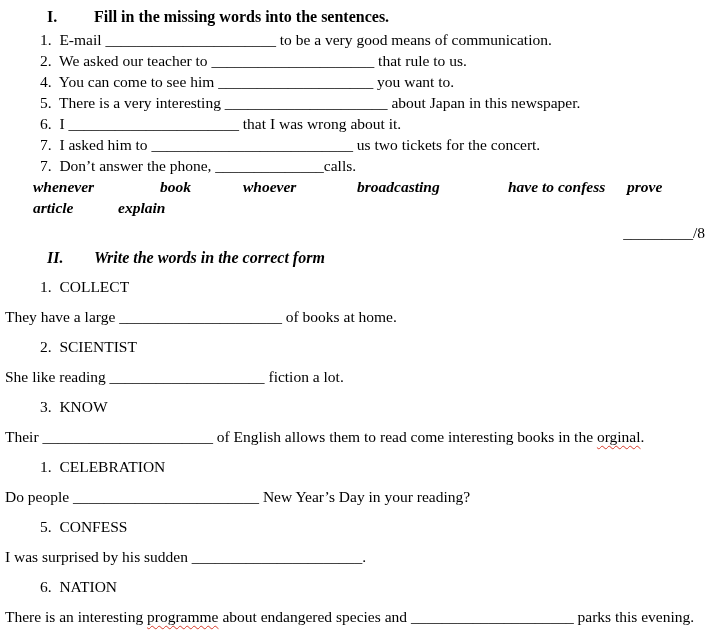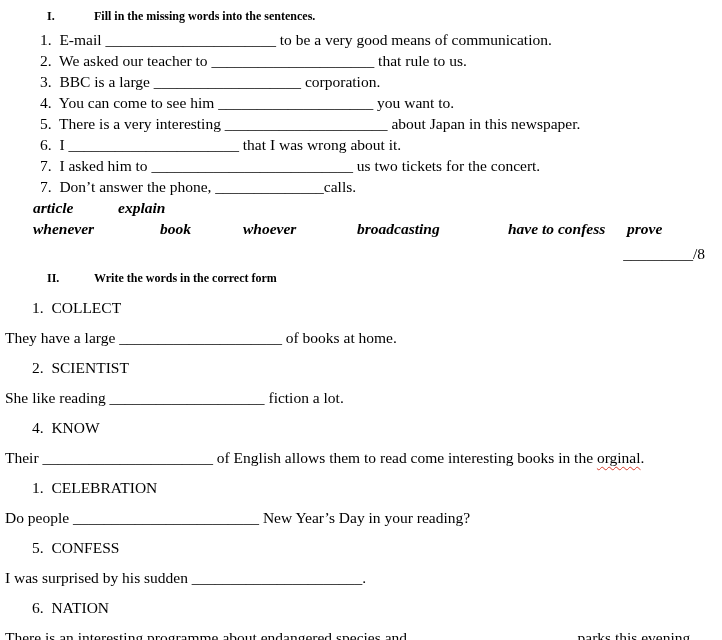--- a/index.html
+++ b/index.html
@@ -10,21 +10,21 @@
   }
   body {
     font-family: "Liberation Serif", serif;
     color: #000000;
     font-size: 15.5px;
   }
   .doc { padding-top: 6px; }
 
   .heading {
     font-weight: bold;
-    font-size: 12px;
+    font-size: 16px;
     padding-left: 47px;
     line-height: 21px;
     margin-bottom: 2px;
     white-space: pre;
   }
   .heading .num { display: inline-block; width: 47px; }
 
   .p1-item {
     padding-left: 40px;
     line-height: 21px;
@@ -47,26 +47,26 @@
   .wb-c5 { width: 85px; }
 
   .score-line {
     text-align: right;
     padding-right: 1px;
     line-height: 21px;
     margin: 4px 16px 2px 0;
     white-space: pre;
   }
 
-  .heading2 { margin: 4px 0 9px 0; }
+  .heading2 { margin: 4px 0 9px 0; font-style: italic; }
 
   .p2-prompt {
     padding-left: 28px;
     line-height: 20px;
-    margin: 0 0 10px 4px;
+    margin: 0 0 10px 12px;
     white-space: pre;
   }
   .p2-sentence {
     padding-left: 5px;
     line-height: 20px;
     margin: 0 0 10px 0;
     white-space: pre;
   }
 
   .misspelled {
@@ -80,42 +80,41 @@
 </style>
 </head>
 <body>
 
 <div class="doc">
 
   <div class="heading"><span class="num">I.</span><span>Fill in the missing words into the sentences.</span></div>
 
   <p class="p1-item">1.  E-mail ______________________ to be a very good means of communication.</p>
   <p class="p1-item">2.  We asked our teacher to _____________________ that rule to us.</p>
-  <p class="p1-item">3.  BBC is a large ___________________ corporation.</p>
   <p class="p1-item">4.  You can come to see him ____________________ you want to.</p>
   <p class="p1-item">5.  There is a very interesting _____________________ about Japan in this newspaper.</p>
   <p class="p1-item">6.  I ______________________ that I was wrong about it.</p>
   <p class="p1-item">7.  I asked him to __________________________ us two tickets for the concert.</p>
   <p class="p1-item">7.  Don’t answer the phone, ______________calls.</p>
 
+  <div class="wordbank"><span class="wb-c0">whenever</span><span class="wb-c1">book</span><span class="wb-c2">whoever</span><span class="wb-c3">broadcasting</span><span class="wb-c4">have to confess</span><span>prove</span></div>
+
   <div class="wordbank"><span class="wb-c5">article</span><span>explain</span></div>
-
-  <div class="wordbank"><span class="wb-c0">whenever</span><span class="wb-c1">book</span><span class="wb-c2">whoever</span><span class="wb-c3">broadcasting</span><span class="wb-c4">have to confess</span><span>prove</span></div>
 
   <p class="score-line">_________/8</p>
 
   <div class="heading heading2"><span class="num">II.</span><span>Write the words in the correct form</span></div>
 
   <p class="p2-prompt">1.  COLLECT</p>
   <p class="p2-sentence">They have a large _____________________ of books at home.</p>
 
   <p class="p2-prompt">2.  SCIENTIST</p>
   <p class="p2-sentence">She like reading ____________________ fiction a lot.</p>
 
-  <p class="p2-prompt">4.  KNOW</p>
+  <p class="p2-prompt">3.  KNOW</p>
   <p class="p2-sentence"><span>Their ______________________ of English allows them to read come interesting books in the </span><span class="misspelled">orginal</span><span>.</span></p>
 
   <p class="p2-prompt">1.  CELEBRATION</p>
   <p class="p2-sentence">Do people ________________________ New Year’s Day in your reading?</p>
 
   <p class="p2-prompt">5.  CONFESS</p>
   <p class="p2-sentence">I was surprised by his sudden ______________________.</p>
 
   <p class="p2-prompt">6.  NATION</p>
   <p class="p2-sentence"><span>There is an interesting </span><span class="misspelled">programme</span><span> about endangered species and _____________________ parks this evening.</span></p>

